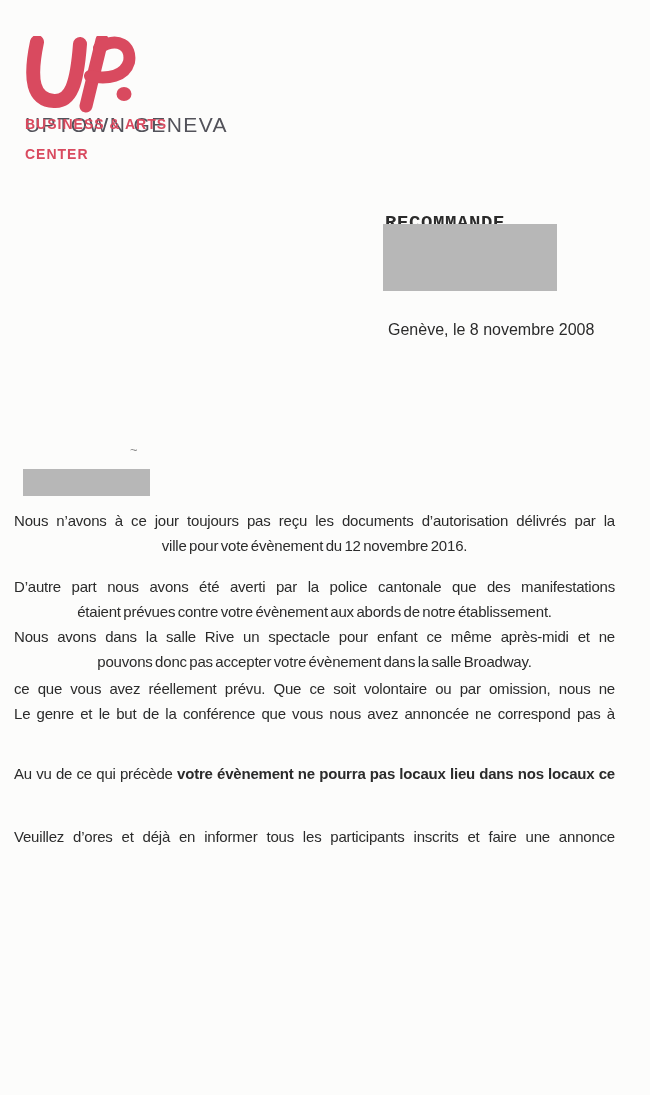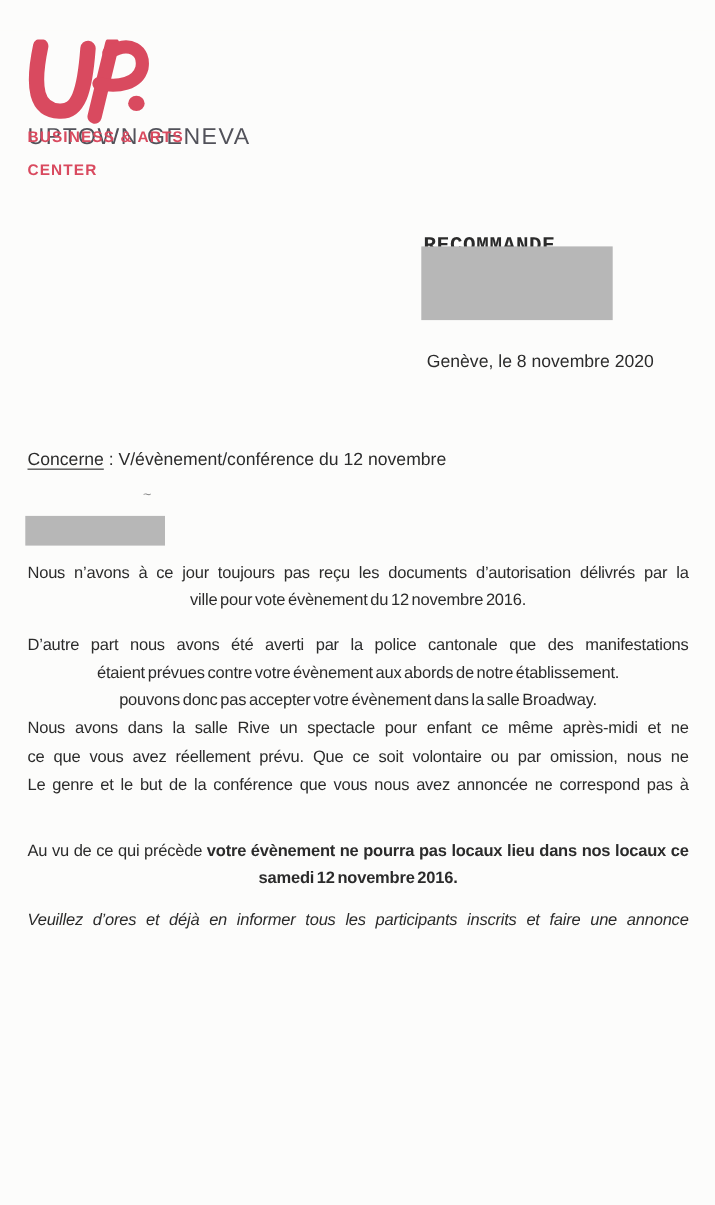--- a/index.html
+++ b/index.html
@@ -46,27 +46,27 @@
   .r-address{left:383px; top:196px; width:174px; height:67px;}
   .r-salutation{left:23px; top:441px; width:127px; height:27px;}
   .r-signature{left:363px; top:940px; width:195px; height:62px;}
   .r-stamp{left:322px; top:1027px; width:88px; height:52px; z-index:4;}
   .redact-inline{
     display:inline-block; width:97px; height:18px; background:var(--redaction);
     vertical-align:-4px; margin-left:6px;
   }
   
   .para{
-    position:absolute; left:25px; width:601px;
+    position:absolute; left:14px; width:601px;
     font-size:15px; letter-spacing:-0.2px; word-spacing:-1.5px;
   }
   .ln{line-height:25px; min-height:25px; text-align:center;}
   .ln.j{text-align:justify; text-align-last:justify;}
   .p1{top:480px;} .p2{top:546px;} .p3{top:648px;}
-  .p4{top:733px;} .p5{top:796px;font-style:italic;} .p6{top:855px;}
+  .p4{top:733px;} .p5{top:796px;} .p6{top:855px;}
   
   .pen{position:absolute; left:355px; top:925px; width:210px; height:115px; z-index:3;}
   .pen path{stroke:var(--pen); stroke-width:1.8px; fill:none; stroke-linecap:round; opacity:.9;}
   .director{
     position:absolute; left:383px; top:1005px; z-index:2;
     font-family:"Liberation Serif","DejaVu Serif",serif;
     font-weight:bold; font-size:17.5px; letter-spacing:0.3px;
   }
 </style>
 </head>
@@ -82,47 +82,45 @@
       <ellipse cx="100" cy="58" rx="7.5" ry="7"></ellipse>
     </svg>
     <div class="orgname">UPTOWN GENEVA</div>
     <div class="orgsub s1">BUSINESS &amp; ARTS</div>
     <div class="orgsub s2">CENTER</div>
   </header>
 
   <div class="recommande">RECOMMANDE</div>
   <div class="redact r-address"></div>
 
-  <div class="date">Genève, le 8 novembre 2020</div>
+  <div class="date">Genève, le 8 novembre 2008</div>
 
-  <div class="subject"><span class="lbl">Concerne</span><span> : V/évènement/conférence du 12 novembre</span></div>
   <span class="stray">~</span>
 
   <div class="redact r-salutation"></div>
 
   <div class="para p1">
     <div class="ln j">Nous n’avons à ce jour toujours pas reçu les documents d’autorisation délivrés par la</div>
     <div class="ln">ville pour vote évènement du 12 novembre 2016.</div>
   </div>
 
   <div class="para p2">
     <div class="ln j">D’autre part nous avons été averti par la police cantonale que des manifestations</div>
     <div class="ln">étaient prévues contre votre évènement aux abords de notre établissement.</div>
+    <div class="ln j">Nous avons dans la salle Rive un spectacle pour enfant ce même après-midi et ne</div>
     <div class="ln">pouvons donc pas accepter votre évènement dans la salle Broadway.</div>
-    <div class="ln j">Nous avons dans la salle Rive un spectacle pour enfant ce même après-midi et ne</div>
   </div>
 
   <div class="para p3">
     <div class="ln j">ce que vous avez réellement prévu. Que ce soit volontaire ou par omission, nous ne</div>
     <div class="ln j">Le genre et le but de la conférence que vous nous avez annoncée ne correspond pas à</div>
   </div>
 
   <div class="para p4">
     <div class="ln j"><span>Au vu de ce qui précède</span> <b>votre évènement ne pourra pas locaux lieu dans nos locaux ce</b></div>
-    <div class="ln"><b>samedi 12 novembre 2016.</b></div>
   </div>
 
   <div class="para p5">
     <div class="ln j">Veuillez d’ores et déjà en informer tous les participants inscrits et faire une annonce</div>
   </div>
 
 
   <div class="redact r-signature"></div>
   <svg class="pen" viewBox="0 0 210 115">
     <path d="M148,9 C158,3 172,3 192,10"></path>

